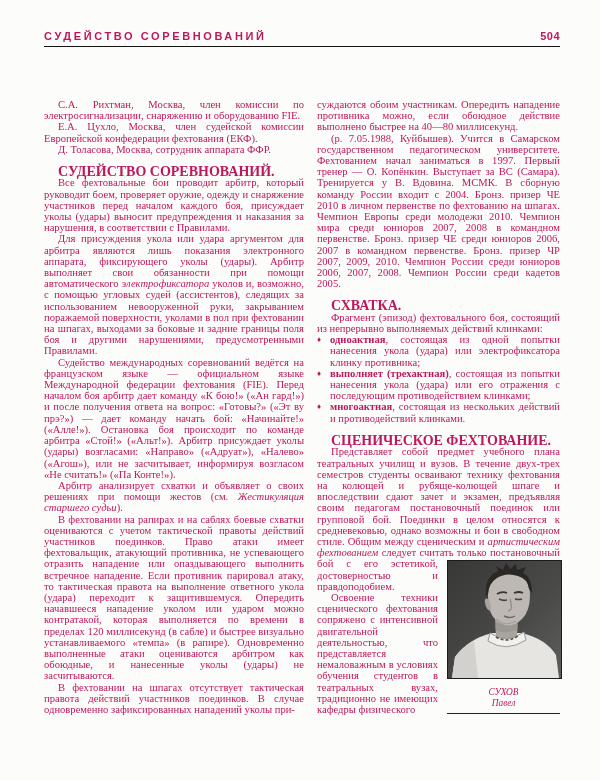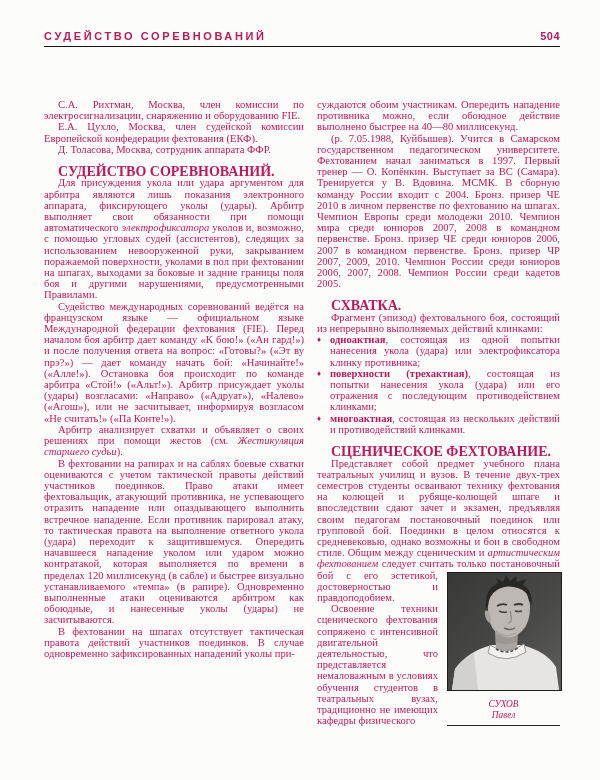--- a/index.html
+++ b/index.html
@@ -70,20 +70,21 @@
   <hr class="hdr-rule">
 
   <div class="cols">
 
     <div class="col col-l">
       <p>С.А. Рихтман, Москва, член комиссии по электросигнализации, снаряжению и оборудованию FIE.</p>
       <p>Е.А. Цухло, Москва, член судейской комиссии Европейской конфедерации фехтования (ЕКФ).</p>
       <p>Д. Толасова, Москва, сотрудник аппарата ФФР.</p>
 
       <h3>СУДЕЙСТВО СОРЕВНОВАНИЙ.</h3>
+      <p>Все фехтовальные бои проводит арбитр, который руководит боем, проверяет оружие, одежду и снаряжение участников перед началом каждого боя, присуждает уколы (удары) выносит предупреждения и наказания за нарушения, в соответствии с Правилами.</p>
       <p><span>Для присуждения укола или удара аргументом для арбитра являются лишь показания электронного аппарата, фиксирующего уколы (удары). Арбитр выполняет свои обязанности при помощи автоматического </span><em>электрофиксатора</em><span> уколов и, возможно, с помощью угловых судей (ассистентов), следящих за использованием невооруженной руки, закрыванием поражаемой поверхности, уколами в пол при фехтовании на шпагах, выходами за боковые и задние границы поля боя и другими нарушениями, предусмотренными Правилами.</span></p>
       <p>Судейство международных соревнований ведётся на французском языке — официальном языке Международной федерации фехтования (FIE). Перед началом боя арбитр дает команду «К бою!» («Ан гард!») и после получения ответа на вопрос: «Готовы?» («Эт ву прэ?») — дает команду начать бой: «Начинайте!» («Алле!»). Остановка боя происходит по команде арбитра «Стой!» («Альт!»). Арбитр присуждает уколы (удары) возгласами: «Направо» («Адруат»), «Налево» («Агош»), или не засчитывает, информируя возгласом «Не считать!» («Па Конте!»).</p>
       <p><span>Арбитр анализирует схватки и объявляет о своих решениях при помощи жестов (см. </span><em>Жестикуляция старшего судьи</em><span>).</span></p>
       <p>В фехтовании на рапирах и на саблях боевые схватки оцениваются с учетом тактической правоты действий участников поединков. Право атаки имеет фехтовальщик, атакующий противника, не успевающего отразить нападение или опаздывающего выполнить встречное нападение. Если противник парировал атаку, то тактическая правота на выполнение ответного укола (удара) переходит к защитившемуся. Опередить начавшееся нападение уколом или ударом можно контратакой, которая выполняется по времени в пределах 120 миллисекунд (в сабле) и быстрее визуально устанавливаемого «темпа» (в рапире). Одновременно выполненные атаки оцениваются арбитром как обоюдные, и нанесенные уколы (удары) не засчитываются.</p>
       <p>В фехтовании на шпагах отсутствует тактическая правота действий участников поединков. В случае одновременно зафиксированных нападений уколы при-</p>
     </div>
 
     <div class="col col-r">
       <p class="noind">суждаются обоим участникам. Опередить нападение противника можно, если обоюдное действие выполнено быстрее на 40—80 миллисекунд.</p>
 
@@ -91,21 +92,21 @@
 
       <h3>СХВАТКА.</h3>
       <p>Фрагмент (эпизод) фехтовального боя, состоящий из непрерывно выполняемых действий клинками:</p>
 
       <div class="bullet">
         <span class="marker">♦</span>
         <span class="btext"><b>одноактная</b><span>, состоящая из одной попытки нанесения укола (удара) или электрофиксатора клинку противника;</span></span>
       </div>
       <div class="bullet">
         <span class="marker">♦</span>
-        <span class="btext"><b>поверхности (трехактная)</b><span>, состоящая из попытки нанесения укола (удара) или его отражения с последующим противодействием клинками;</span></span>
+        <span class="btext"><b>выполняет (трехактная)</b><span>, состоящая из попытки нанесения укола (удара) или его отражения с последующим противодействием клинками;</span></span>
       </div>
       <div class="bullet">
         <span class="marker">♦</span>
         <span class="btext"><b>многоактная</b><span>, состоящая из нескольких действий и противодействий клинками.</span></span>
       </div>
 
       <h3>СЦЕНИЧЕСКОЕ ФЕХТОВАНИЕ.</h3>
       <p><span>Представляет собой предмет учебного плана театральных училищ и вузов. В течение двух-трех семестров студенты осваивают технику фехтования на колющей и рубяще-колющей шпаге и впоследствии сдают зачет и экзамен, предъявляя своим педагогам постановочный поединок или групповой бой. Поединки в целом относятся к средневековью, однако возможны и бои в свободном стиле. Общим между сценическим и </span><em>артистическим фехтованием</em><span> следует считать только </span><span class="photo-float">
             <svg viewBox="0 0 113 117" xmlns="http://www.w3.org/2000/svg" preserveAspectRatio="none">
             <defs>

